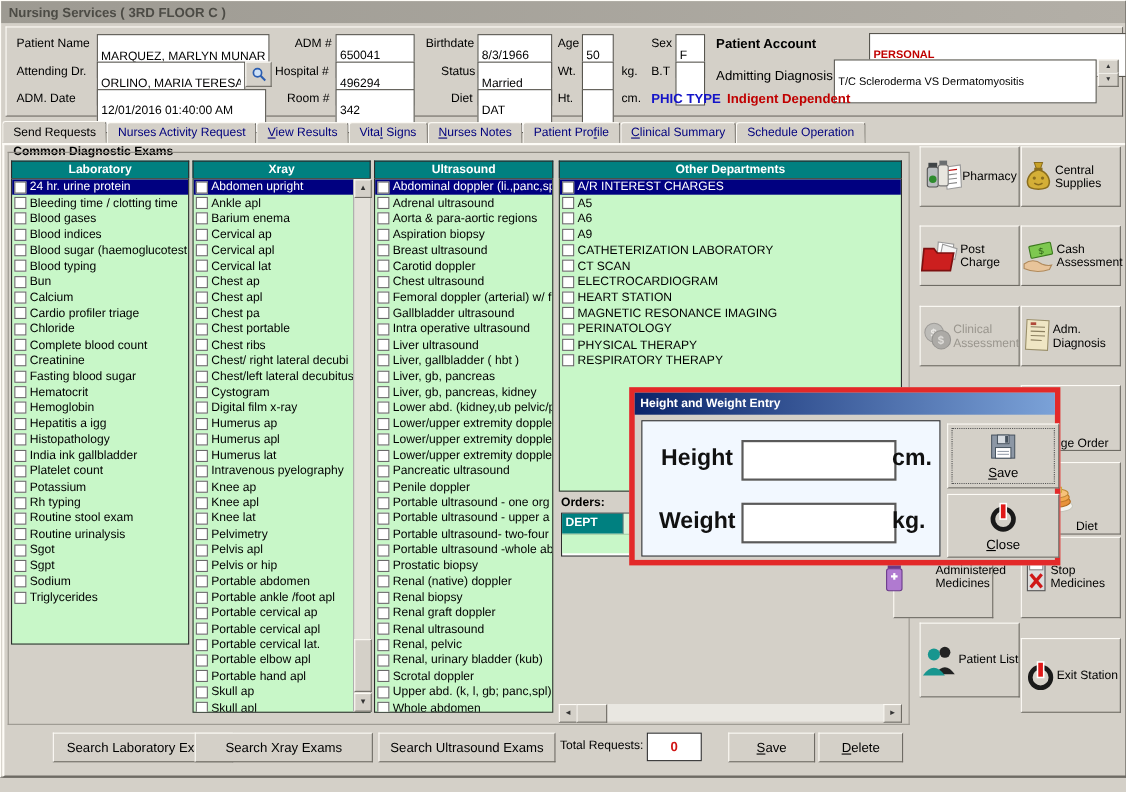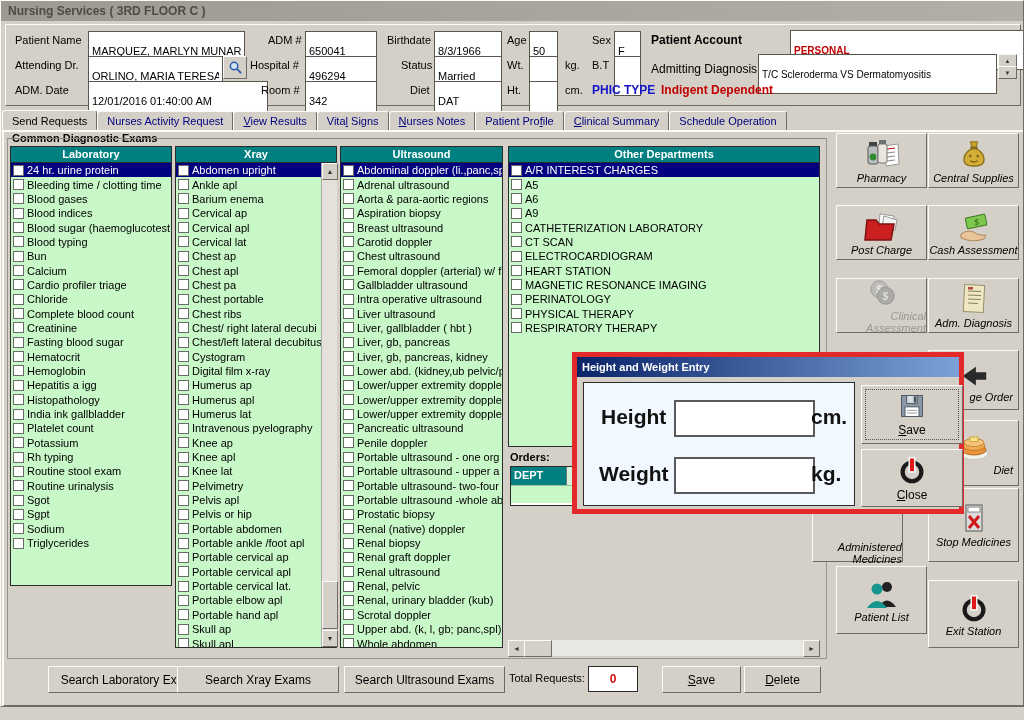--- a/index.html
+++ b/index.html
@@ -45,22 +45,22 @@
           font-size:7px;color:#333;}
   .hsb{left:508px;top:640px;width:312px;height:16px;background:#e9e7e1;}
   
   .orders-label{left:510px;top:451px;font-weight:bold;}
   .otable{left:510px;top:466px;width:310px;height:38px;background:#fff;border:1px solid #2c2c2c;}
   .ohead{display:flex;height:18px;}
   .ocell-dept{width:56px;background:#008080;color:#fff;font-weight:bold;padding:2px 3px;box-sizing:border-box;border-right:1px solid #777;}
   .ocell-rest{flex:1;background:#d8f3d8;}
   .orow{height:17px;background:#c8f7c8;border-top:1px solid #9bbf9b;}
   
-  .sbtn{position:absolute;background:#d4d0c8;display:flex;flex-direction:column;align-items:center;justify-content:center;
-        text-align:right;line-height:12px;font-style:italic;}
+  .sbtn{position:absolute;background:#d4d0c8;display:flex;flex-direction:row;align-items:center;justify-content:center;
+        text-align:left;line-height:12px;}
   .sbtn .ic{height:32px;display:flex;align-items:flex-end;justify-content:center;margin-bottom:2px;}
   .sbtn.disabled{color:#9a968e;}
   .sbtn.disabled .ic{filter:grayscale(1);opacity:.55;}
   .sbtn:nth-child(1){left:836px;top:133px;width:89px;height:53px;}
   .sbtn:nth-child(2){left:928px;top:133px;width:89px;height:53px;}
   .sbtn:nth-child(3){left:836px;top:205px;width:89px;height:53px;}
   .sbtn:nth-child(4){left:928px;top:205px;width:89px;height:53px;}
   .sbtn:nth-child(5){left:836px;top:278px;width:89px;height:53px;}
   .sbtn:nth-child(6){left:928px;top:278px;width:89px;height:53px;}
   .sbtn:nth-child(7){left:928px;top:350px;width:89px;height:58px;}
@@ -100,21 +100,21 @@
   <input class="tin" style="left: 82px; top: 6px; width: 157px; height: 20px;" value="MARQUEZ, MARLYN MUNAR">
   <span class="lbl" style="left:9px;top:34px;">Attending Dr.</span>
   <input class="tin" style="left: 82px; top: 31px; width: 135px; height: 21px;" value="ORLINO, MARIA TERESA,">
   <span class="mag-btn raised1" style="left:217px;top:31px;">
     <svg width="15" height="15" viewBox="0 0 16 16">
         <circle cx="6.5" cy="6.5" r="4" fill="#cfe2f7" stroke="#2a5db0" stroke-width="1.6"></circle>
         <line x1="9.5" y1="9.5" x2="14" y2="14" stroke="#2a5db0" stroke-width="2"></line>
       </svg>
   </span>
   <span class="lbl" style="left:9px;top:59px;">ADM. Date</span>
-  <input class="tin" style="left: 82px; top: 56px; width: 180px; height: 20px;" value="12/01/2016 01:40:00 AM">
+  <input class="tin" style="left: 82px; top: 56px; width: 154px; height: 20px;" value="12/01/2016 01:40:00 AM">
 
   <span class="lbl" style="left:262px;top:9px;">ADM #</span>
   <input class="tin" style="left: 299px; top: 6px; width: 72px; height: 19px;" value="650041">
   <span class="lbl" style="left:244px;top:34px;">Hospital #</span>
   <input class="tin" style="left: 299px; top: 31px; width: 72px; height: 19px;" value="496294">
   <span class="lbl" style="left:255px;top:59px;">Room #</span>
   <input class="tin" style="left: 299px; top: 56px; width: 72px; height: 19px;" value="342">
 
   <span class="lbl" style="left:381px;top:9px;">Birthdate</span>
   <input class="tin" style="left: 428px; top: 6px; width: 68px; height: 19px;" value="8/3/1966">

